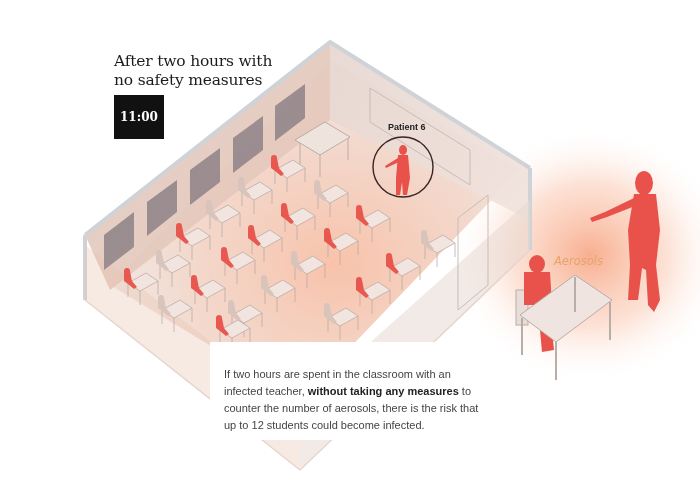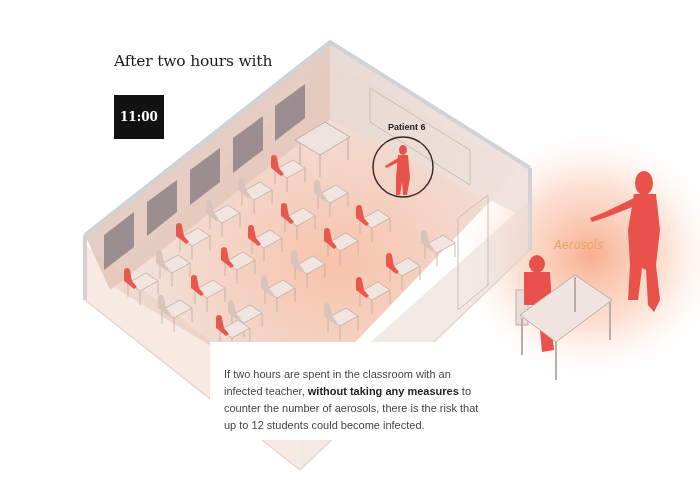--- a/index.html
+++ b/index.html
@@ -11,21 +11,21 @@
   }
   .time-badge {
     position:absolute; left:84px; top:95px; background:#111; color:#fff;
     font-family:"DejaVu Serif", serif; font-size:12px; font-weight:bold; padding:16px 6px; line-height:12px;
   }
   .patient-label {
     position:absolute; left:358px; top:122px; font-family:"Liberation Sans", sans-serif;
     font-weight:bold; font-size:9px; color:#222;
   }
   .aerosol-label {
-    position:absolute; left:524px; top:238px; font-family:"DejaVu Sans", sans-serif;
+    position:absolute; left:524px; top:254px; font-family:"DejaVu Sans", sans-serif;
     font-style:italic; font-size:11.5px; color:#e7a468;
   }
   .caption {
     position:absolute; left:180px; top:342px; width:296px; height:98px; background:#ffffff;
     padding:24px 14px; box-sizing:border-box;
     font-family:"Liberation Sans", sans-serif; font-size:11px; line-height:17px; color:#444;
   }
   .caption b { color:#222; font-weight:bold; }
 </style>
 </head>
@@ -229,20 +229,21 @@
         <line x1="492" y1="318" x2="492" y2="355"></line>
         <line x1="526" y1="342" x2="526" y2="380"></line>
         <line x1="580" y1="302" x2="580" y2="340"></line>
         <line x1="545" y1="277" x2="545" y2="312"></line>
       </g>
     </g>
   </svg>
 
   <div class="title">
     <span>After two hours with</span><br>
+    <span>no safety measures</span>
   </div>
   <div class="time-badge">11:00</div>
 
   <div class="patient-label">Patient 6</div>
   <div class="aerosol-label">Aerosols</div>
 
   <div class="caption">
     <span>If two hours are spent in the classroom with an infected teacher, </span><b>without taking any measures</b><span> to counter the number of aerosols, there is the risk that up to 12 students could become infected.</span>
   </div>
 </div>

